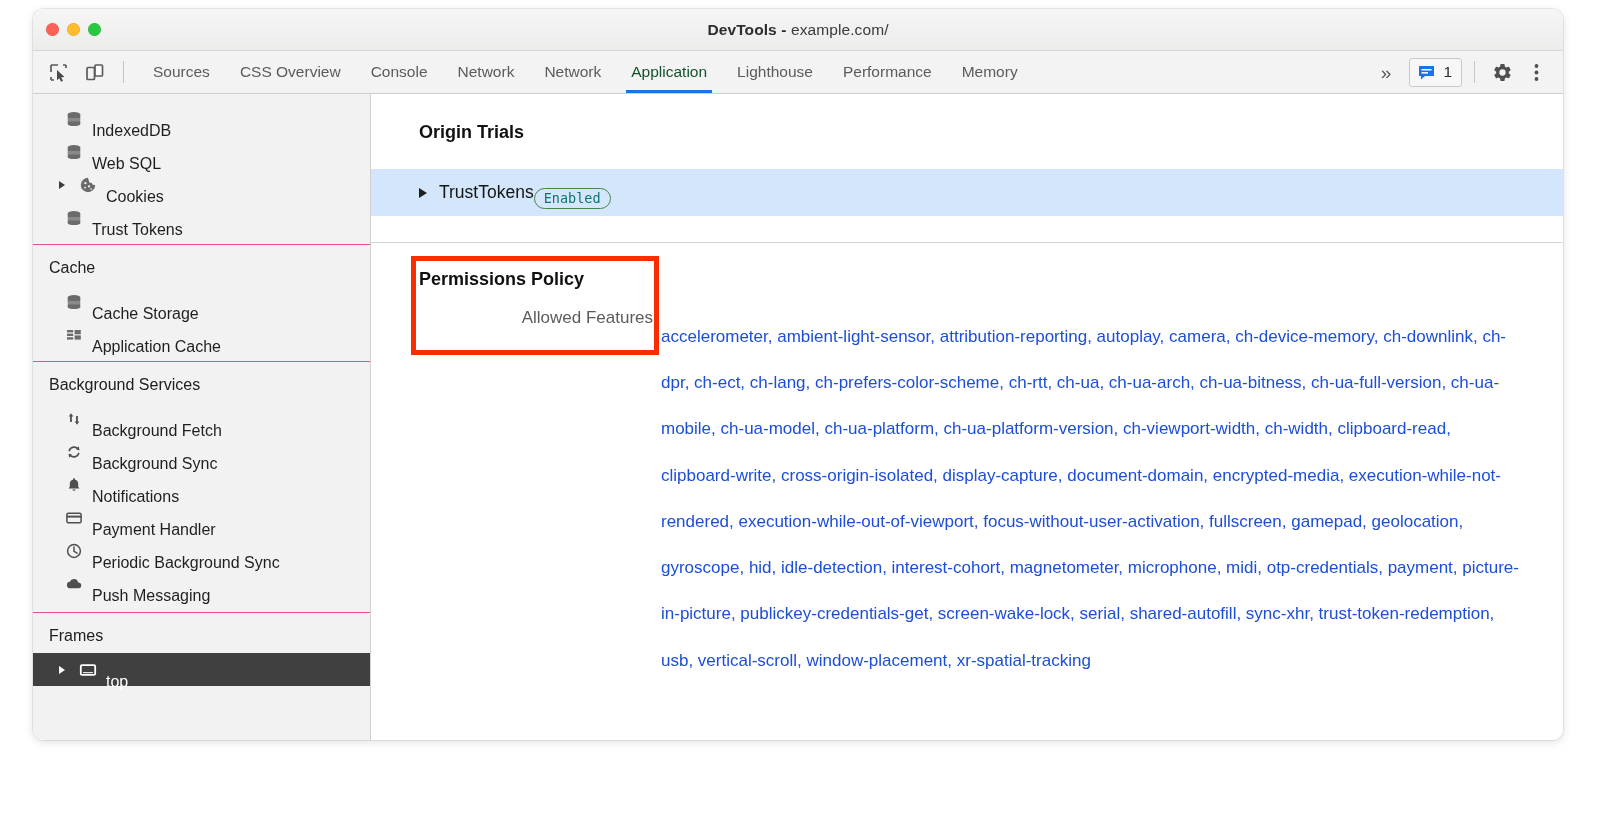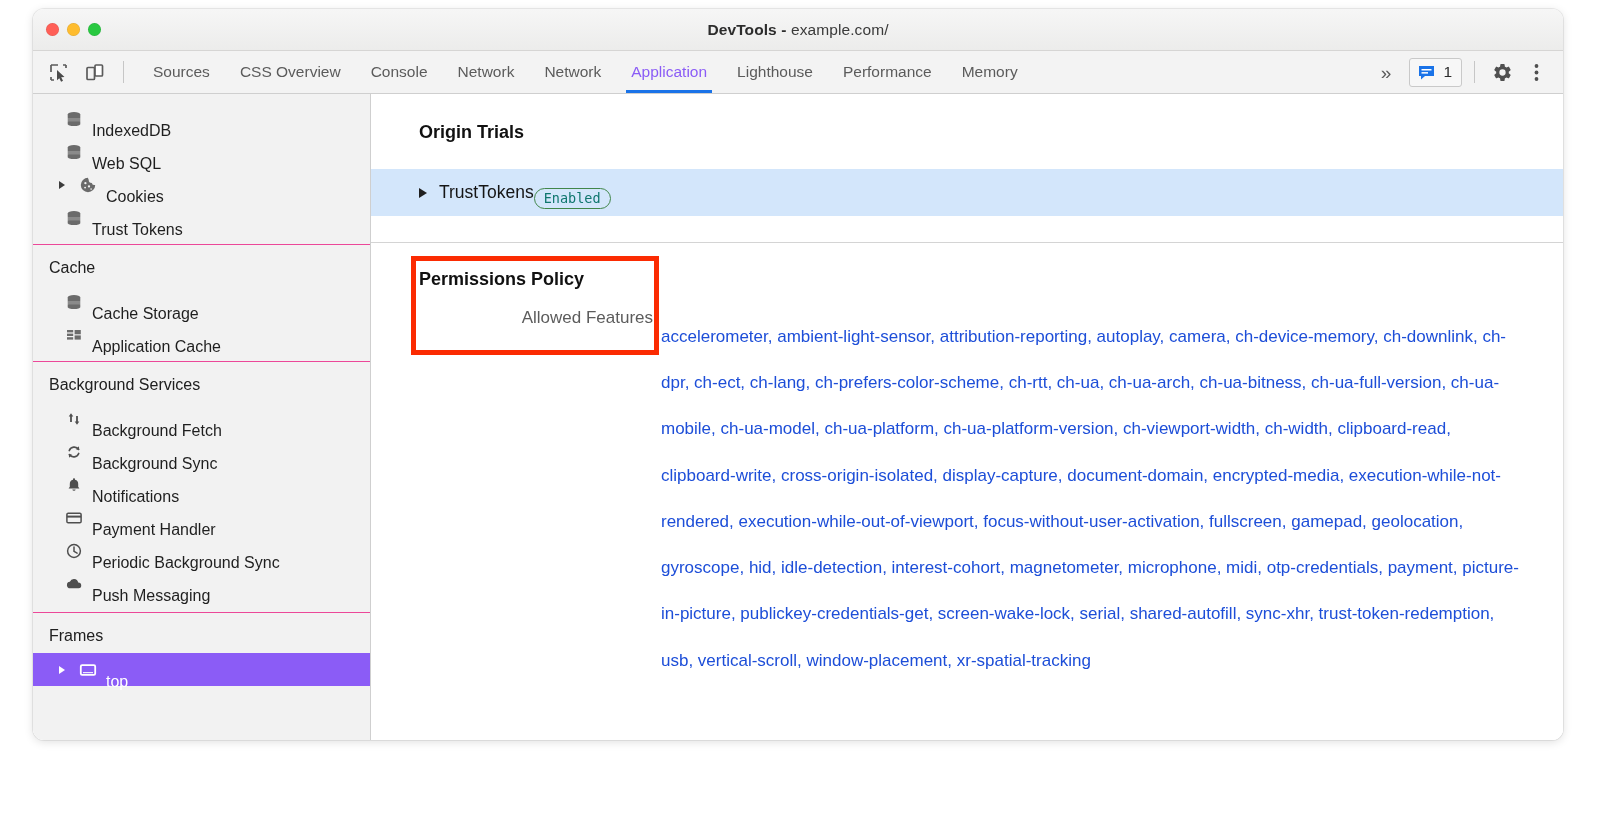--- a/index.html
+++ b/index.html
@@ -69,21 +69,21 @@
   .tb-sep { width: 1px; height: 22px; background: #c6c6c6; align-self: center; margin: 0 8px; }
   .tabs { display: flex; align-items: stretch; }
   .tab {
     display: flex; align-items: center;
     padding: 0 15px;
     font-size: 15.5px;
     color: #5b5b5b;
     white-space: nowrap;
     position: relative;
   }
-  .tab.active { color: #8b5cf6; }
+  .tab.active { color: #14532d; }
   .tab.active::after {
     content: "";
     position: absolute; left: 10px; right: 10px; bottom: 0;
     height: 3px; background: #1a73e8;
   }
   .tb-right {
     margin-left: auto;
     display: flex; align-items: center; gap: 4px;
     padding-right: 12px;
   }
@@ -124,21 +124,21 @@
   }
   .sb-item {
     display: flex; align-items: center;
     height: 33px;
     padding-left: 30px;
     font-size: 16px;
     color: #1f1f1f;
     gap: 8px;
     position: relative;
   }
-  .sb-item.selected { background: #8b5cf6; color: #ffffff; }
+  .sb-item.selected { background: #404040; color: #ffffff; }
   .sb-item .twisty {
     position: absolute; left: 26px;
     width: 0; height: 0;
     border-left: 6px solid #3c3c3c;
     border-top: 4.5px solid transparent;
     border-bottom: 4.5px solid transparent;
   }
   .sb-item.selected .twisty { border-left-color: #ffffff; }
   .sb-item.has-twisty { padding-left: 44px; }
   .sb-ico { width: 21px; height: 19px; flex: 0 0 21px; display:flex; align-items:center; justify-content:center; }

